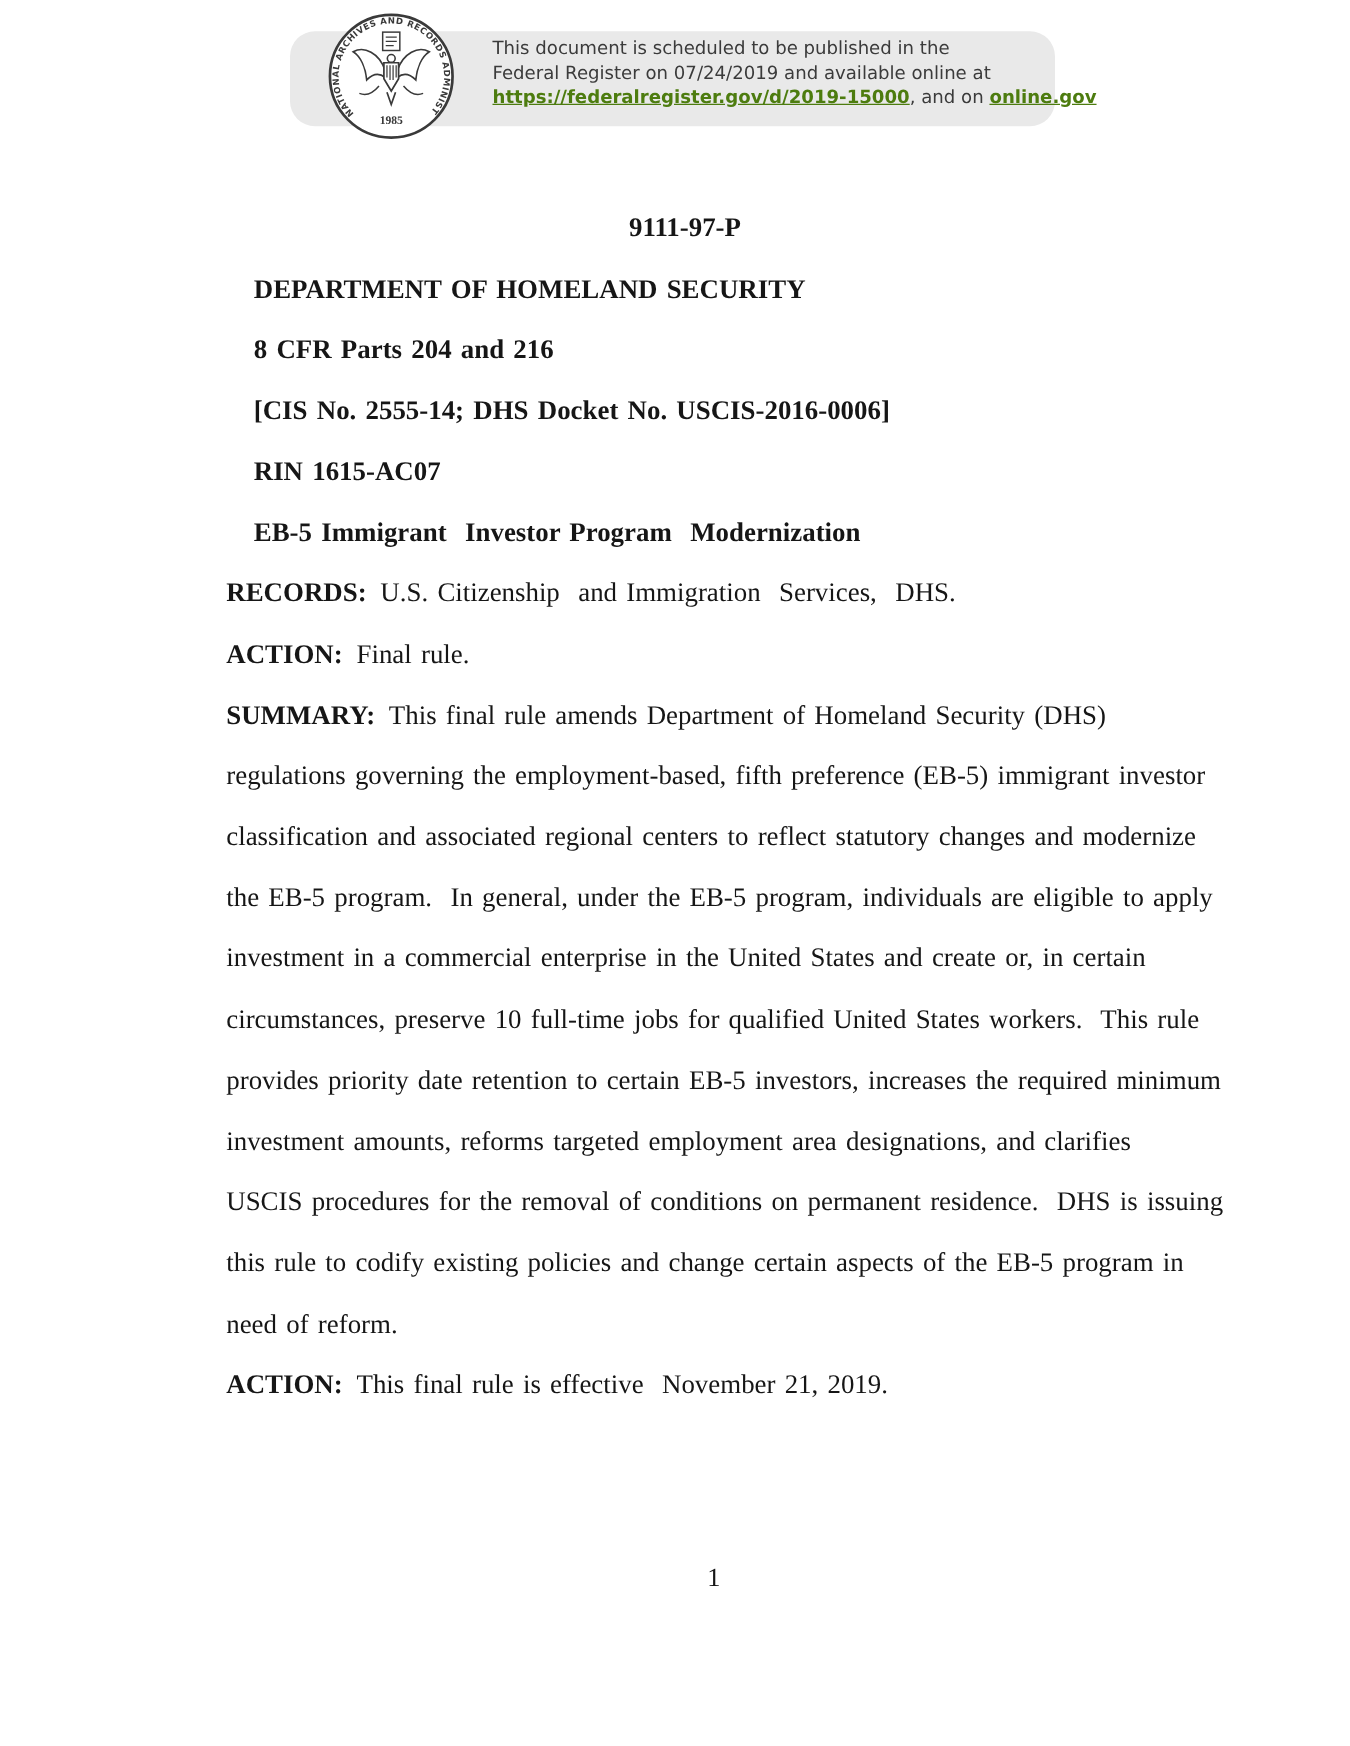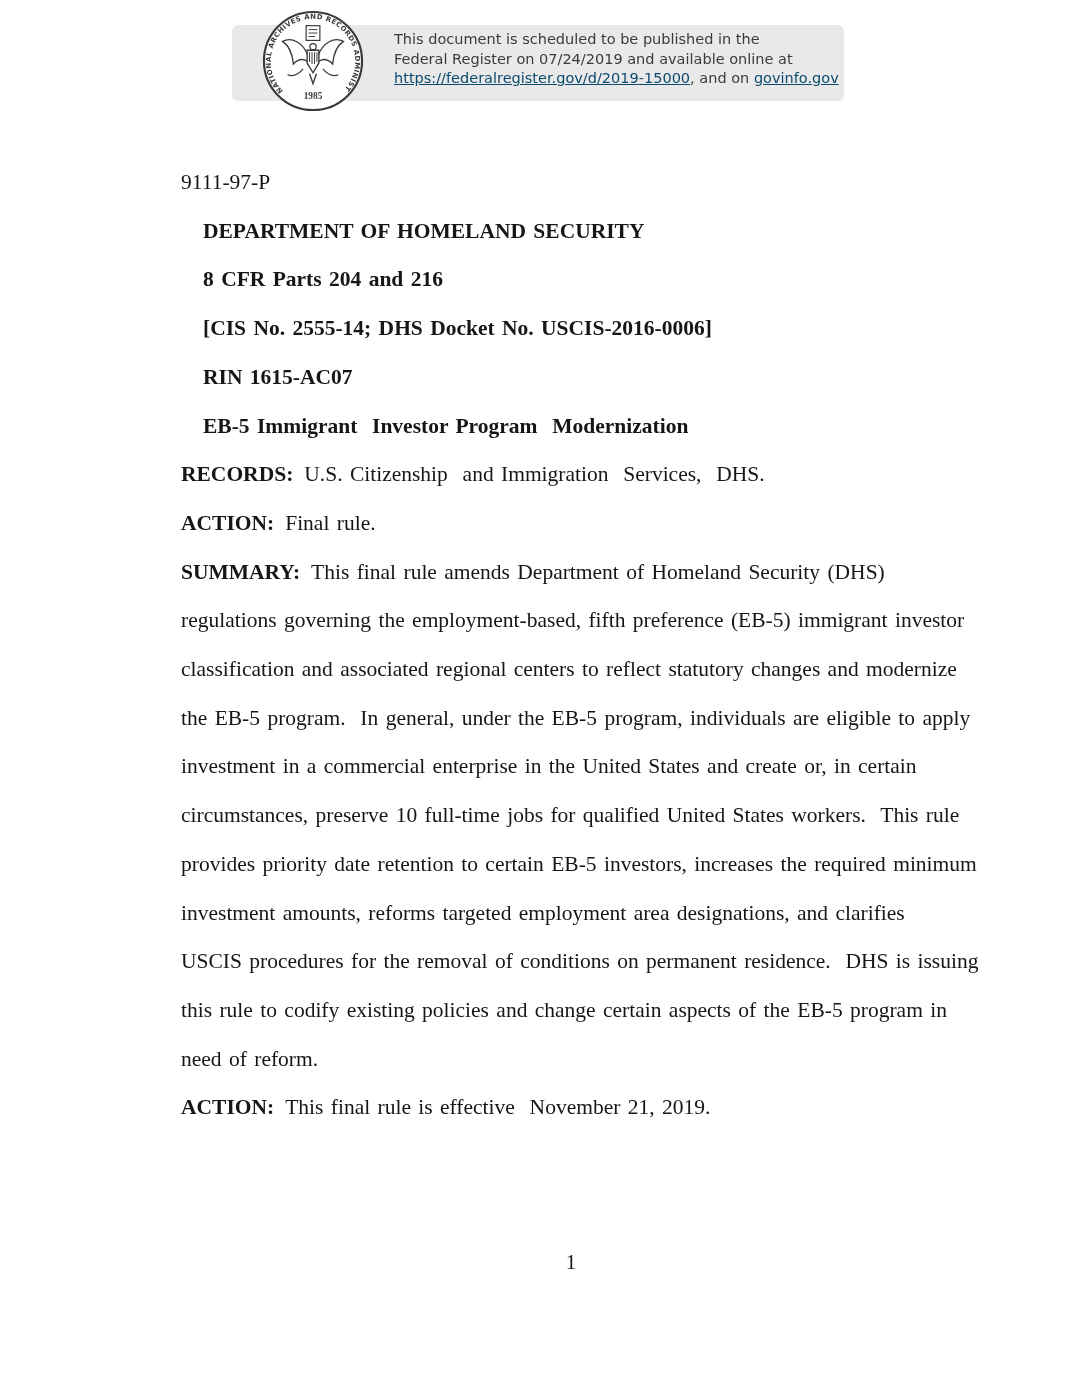--- a/index.html
+++ b/index.html
@@ -16,35 +16,35 @@
   }
 
   
   .banner {
     position: absolute;
     left: 232px;
     top: 25px;
     width: 612px;
     height: 76px;
     background: #e9e9e9;
-    border-radius: 6px;
+    border-radius: 20px;
   }
   .banner-text {
     position: absolute;
     left: 162px;
     top: 5px;
     font-family: "DejaVu Sans", "Liberation Sans", sans-serif;
     font-size: 14.5px;
     line-height: 19.5px;
     color: #3b3b3b;
     white-space: nowrap;
   }
   .b-link {
-    color: #0c4a6e;
-    font-weight: normal;
+    color: #4d7c0f;
+    font-weight: bold;
     text-decoration: underline;
     cursor: pointer;
   }
   .seal {
     position: absolute;
     left: 262px;
     top: 10px;
     width: 102px;
     height: 102px;
   }
@@ -70,23 +70,23 @@
     width: 780px;
   }
   .line {
     font-size: 21.5px;
     line-height: 48.7px;
     white-space: pre;
     word-spacing: 2px;
     color: #161616;
   }
   .billing {
-    text-align: left;
+    text-align: center;
     padding-right: 46px;
-    font-weight: normal;
+    font-weight: bold;
   }
   .bold { font-weight: bold; margin-left: 22px; }
   .label {
     font-weight: bold;
     padding-right: 11px;
   }
   .page-number {
     position: absolute;
     left: 181px;
     top: 1247px;
@@ -99,21 +99,21 @@
 </style>
 </head>
 <body>
 
 <div class="page">
 
   <div class="banner">
     <div class="banner-text">
       <div>This document is scheduled to be published in the</div>
       <div>Federal Register on 07/24/2019 and available online at</div>
-      <div><a class="b-link">https://federalregister.gov/d/2019-15000</a><span>, and on </span><a class="b-link">govinfo.gov</a></div>
+      <div><a class="b-link">https://federalregister.gov/d/2019-15000</a><span>, and on </span><a class="b-link">online.gov</a></div>
     </div>
   </div>
 
   <svg class="seal" viewBox="0 0 104 104" aria-hidden="true">
     <defs>
       <path id="sealArc" d="M 21.6 82.4 A 43 43 0 1 1 82.4 82.4" fill="none"></path>
     </defs>
     <circle cx="52" cy="52" r="50" fill="#ffffff" stroke="#3a3a3a" stroke-width="2.2"></circle>
     <text class="ring-text">
       <textPath href="#sealArc" startOffset="0">NATIONAL ARCHIVES AND RECORDS ADMINISTRATION</textPath>

